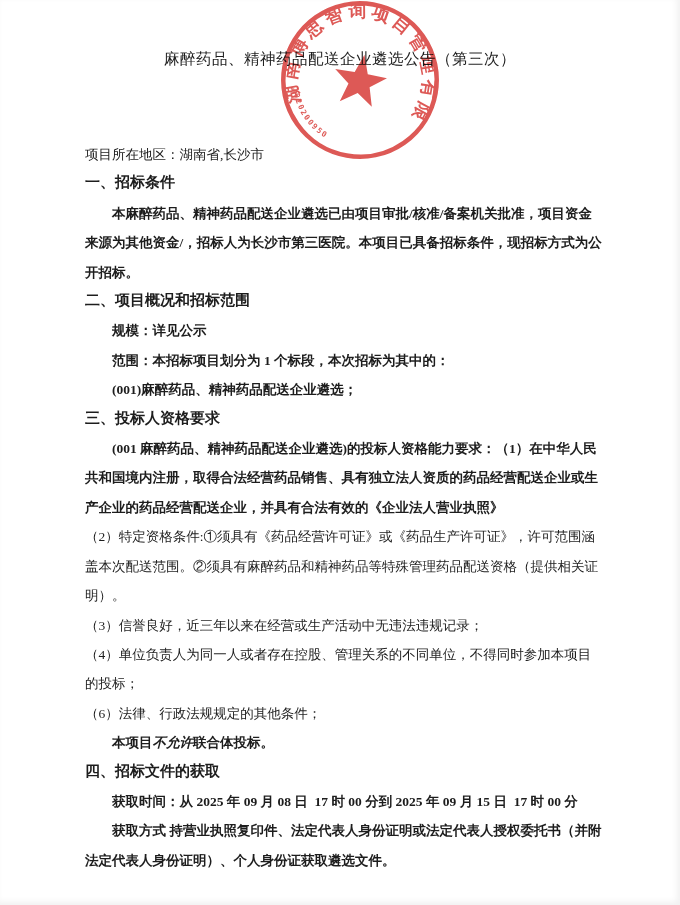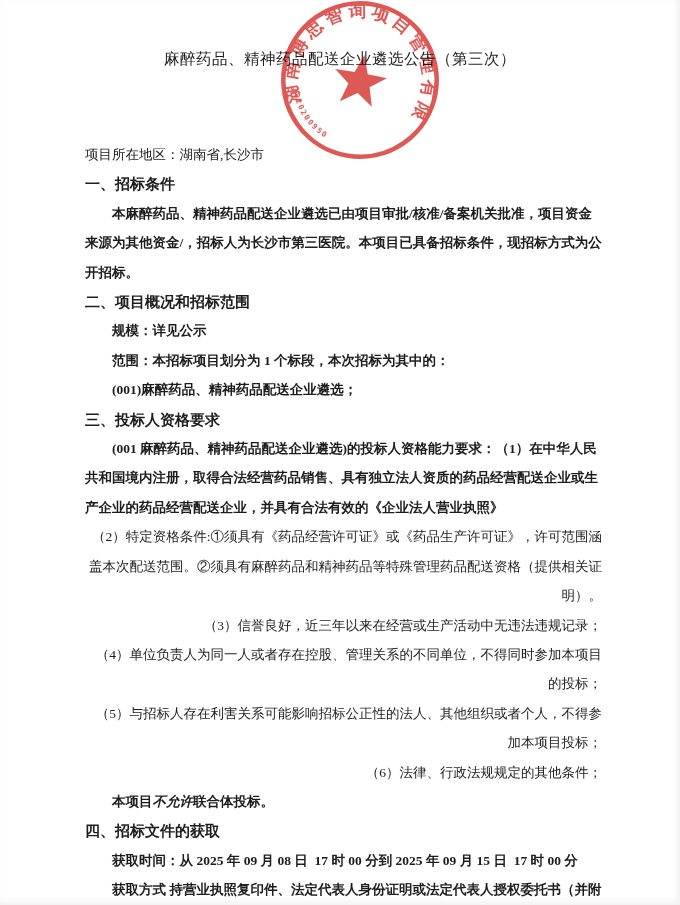--- a/index.html
+++ b/index.html
@@ -30,24 +30,24 @@
     top: 140px; left: 85px; right: 78px;
     font-size: 13.5px;
     line-height: 29.4px;
     z-index: 1;
   }
   .content p { white-space: pre-wrap; }
   .content h2 {
     font-size: 15px;
     font-weight: bold;
     line-height: 29.4px;
-    font-family: Liberation Sans, sans-serif;
+    font-family: Liberation Mono, monospace;
   }
   .indent { text-indent: 2em; font-weight: bold; }
-  .hang-none { text-indent: 0; text-align: right; }
+  .hang-none { text-indent: 0; }
   em { font-style: italic; }
   
   .stamp {
     position: absolute;
     left: 268px; top: -12px;
     width: 184px; height: 184px;
     transform: rotate(10deg);
     opacity: 0.88;
     mix-blend-mode: multiply;
     z-index: 2;
@@ -94,21 +94,20 @@
     <h2>二、项目概况和招标范围</h2>
     <p class="indent">规模：详见公示</p>
     <p class="indent">范围：本招标项目划分为 1 个标段，本次招标为其中的：</p>
     <p class="indent">(001)麻醉药品、精神药品配送企业遴选；</p>
 
     <h2>三、投标人资格要求</h2>
     <p class="indent">(001 麻醉药品、精神药品配送企业遴选)的投标人资格能力要求：（1）在中华人民共和国境内注册，取得合法经营药品销售、具有独立法人资质的药品经营配送企业或生产企业的药品经营配送企业，并具有合法有效的《企业法人营业执照》</p>
     <p class="hang-none">（2）特定资格条件:①须具有《药品经营许可证》或《药品生产许可证》，许可范围涵盖本次配送范围。②须具有麻醉药品和精神药品等特殊管理药品配送资格（提供相关证明）。</p>
     <p class="hang-none">（3）信誉良好，近三年以来在经营或生产活动中无违法违规记录；</p>
     <p class="hang-none">（4）单位负责人为同一人或者存在控股、管理关系的不同单位，不得同时参加本项目的投标；</p>
-    <p class="hang-none">（5）与招标人存在利害关系可能影响招标公正性的法人、其他组织或者个人，不得参加本项目投标；</p>
     <p class="hang-none">（6）法律、行政法规规定的其他条件；</p>
     <p class="indent"><span>本项目</span><em>不允许</em><span>联合体投标。</span></p>
 
     <h2>四、招标文件的获取</h2>
     <p class="indent">获取时间：从 2025 年 09 月 08 日  17 时 00 分到 2025 年 09 月 15 日  17 时 00 分</p>
     <p class="indent">获取方式 持营业执照复印件、法定代表人身份证明或法定代表人授权委托书（并附法定代表人身份证明）、个人身份证获取遴选文件。</p>
 
   </div>
 </div>
 

